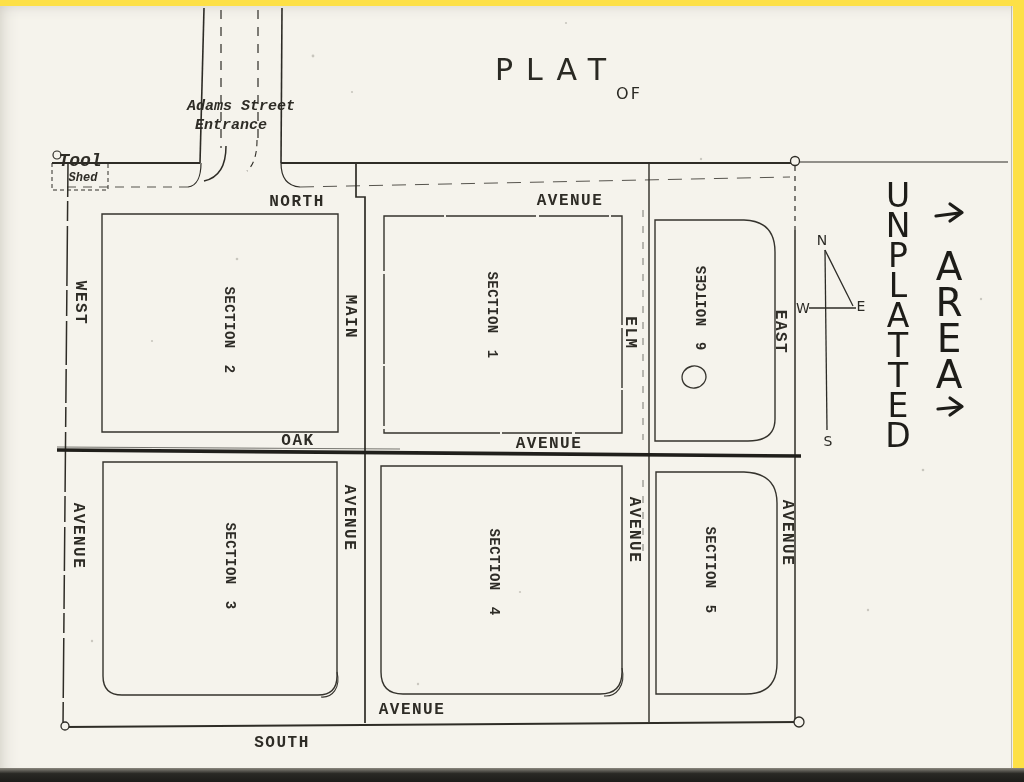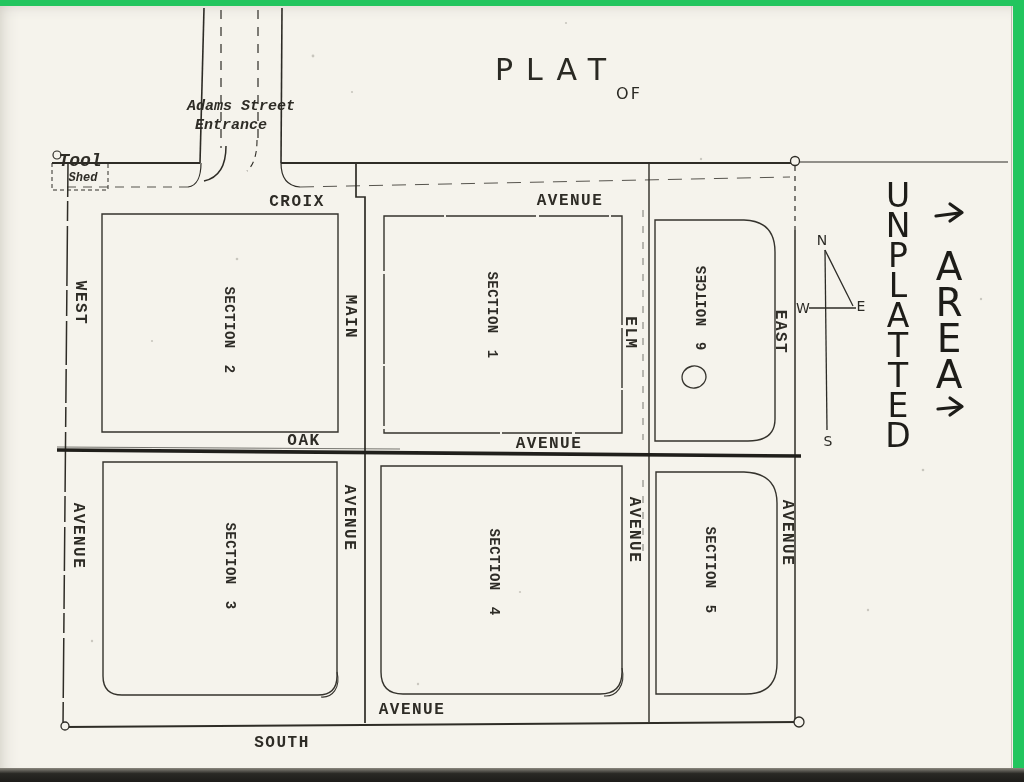--- a/index.html
+++ b/index.html
@@ -1,16 +1,16 @@
 <!DOCTYPE html>
 <html><head>
 <meta charset="utf-8">
 <style>
   html,body{margin:0;padding:0;background:#fdfdfb;}
-  #stage{position:relative;width:1024px;height:782px;overflow:hidden;background:#22c55e;
+  #stage{position:relative;width:1024px;height:782px;overflow:hidden;background:#fde047;
          font-family:"Liberation Sans",sans-serif;color:#2b2a25;}
   #paper{position:absolute;left:0;top:6px;width:1013px;height:764px;background:#f5f3ec;
          box-shadow:inset 14px 0 18px -14px #c9c6bd, inset 0 10px 14px -10px #d8d5cc;}
   #paper-edge{position:absolute;left:1011px;top:6px;width:1px;height:762px;background:#bdbab1;}
   #scan-bar{position:absolute;left:0;top:768px;width:1024px;height:14px;
             background:linear-gradient(#8a877e,#2a2925 40%,#1d1c19);}
   svg{position:absolute;left:0;top:0;}
   .lbl{position:absolute;white-space:nowrap;transform:translate(-50%,-50%);
        font-family:"Liberation Mono","DejaVu Sans Mono",monospace;
        font-size:16px;letter-spacing:1.5px;color:#2e2c26;font-weight:700;}
@@ -147,23 +147,23 @@
   </svg>
 
   <div class="hand title-plat" style="left:557px;top:69px;">PLAT</div>
   <div class="hand title-of" style="left:629px;top:93px;">OF</div>
 
   <div class="type" style="left:241px;top:106px;font-size:15px;">Adams Street</div>
   <div class="type" style="left:231px;top:125px;font-size:15px;">Entrance</div>
   <div class="type" style="left:80px;top:161px;font-size:18px;">Tool</div>
   <div class="type" style="left:83px;top:178px;font-size:12px;">Shed</div>
 
-  <div class="lbl" style="left:297px;top:202px;">CROIX</div>
+  <div class="lbl" style="left:297px;top:202px;">NORTH</div>
   <div class="lbl" style="left:570px;top:201px;">AVENUE</div>
-  <div class="lbl" style="left:298px;top:441px;margin-left:6px;">OAK</div>
+  <div class="lbl" style="left:298px;top:441px;">OAK</div>
   <div class="lbl" style="left:549px;top:444px;">AVENUE</div>
   <div class="lbl" style="left:282px;top:711px;margin-top:32px;">SOUTH</div>
   <div class="lbl" style="left:412px;top:710px;">AVENUE</div>
 
   <div class="lbl rot90" style="left:80px;top:303px;">WEST</div>
   <div class="lbl rot90" style="left:78px;top:536px;">AVENUE</div>
   <div class="lbl rot90" style="left:350px;top:317px;">MAIN</div>
   <div class="lbl rot90" style="left:349px;top:518px;">AVENUE</div>
   <div class="lbl rot90" style="left:630px;top:333px;">ELM</div>
   <div class="lbl rot90" style="left:634px;top:530px;">AVENUE</div>

